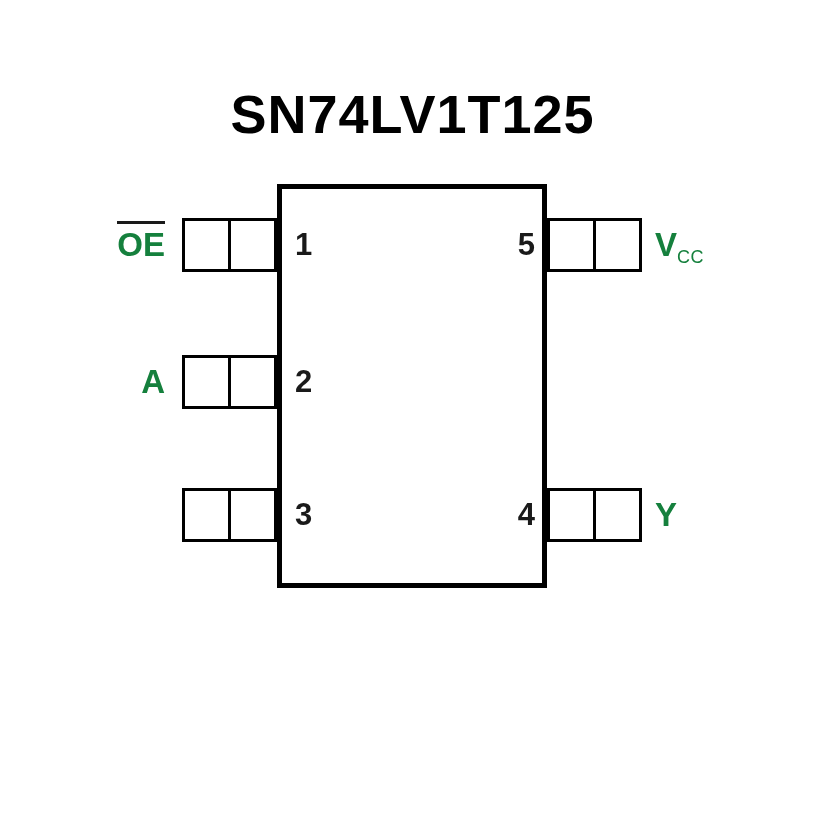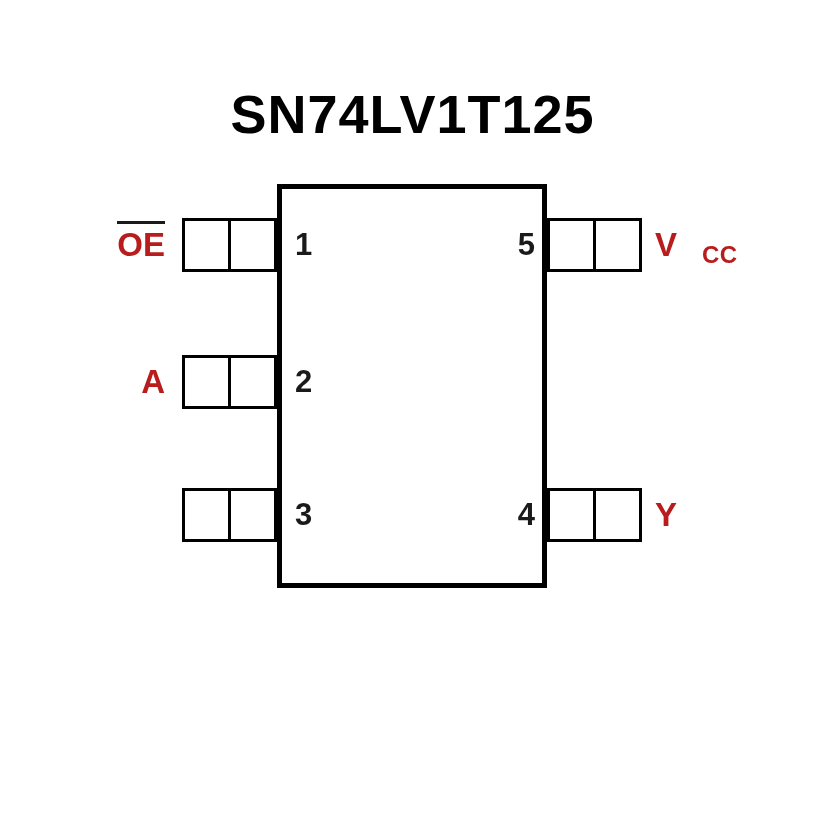--- a/index.html
+++ b/index.html
@@ -71,45 +71,44 @@
   .pin-number.n-row2 { top: 355px; }
   .pin-number.n-row3 { top: 488px; }
   .pin-number.inner-left  { left: 295px; text-align: left; }
   .pin-number.inner-right { left: 495px; text-align: right; }
   .pin-label {
     position: absolute;
     height: 54px;
     line-height: 54px;
     font-size: 33px;
     font-weight: bold;
-    color: #b91c1c;
+    color: #15803d;
     white-space: nowrap;
   }
   .pin-label.left-side {
     left: 60px;
     width: 105px;
     text-align: right;
   }
   .pin-label.right-side {
     left: 655px;
     width: 150px;
     text-align: left;
   }
   .overline-text {
     border-top: 3px solid #1a1a1a;
     padding-top: 1px;
     display: inline-block;
     line-height: 40px;
   }
   .subscript-text {
-    font-size: 24px;
-    font-weight: bold;
+    font-size: 18px;
+    font-weight: normal;
     vertical-align: -7px;
     letter-spacing: 0.5px;
-    margin-left: 25px;
   }
 </style>
 </head>
 <body>
 
 <div class="canvas">
 
   <div class="title">SN74LV1T125</div>
 
   <div class="chip-body"></div>

